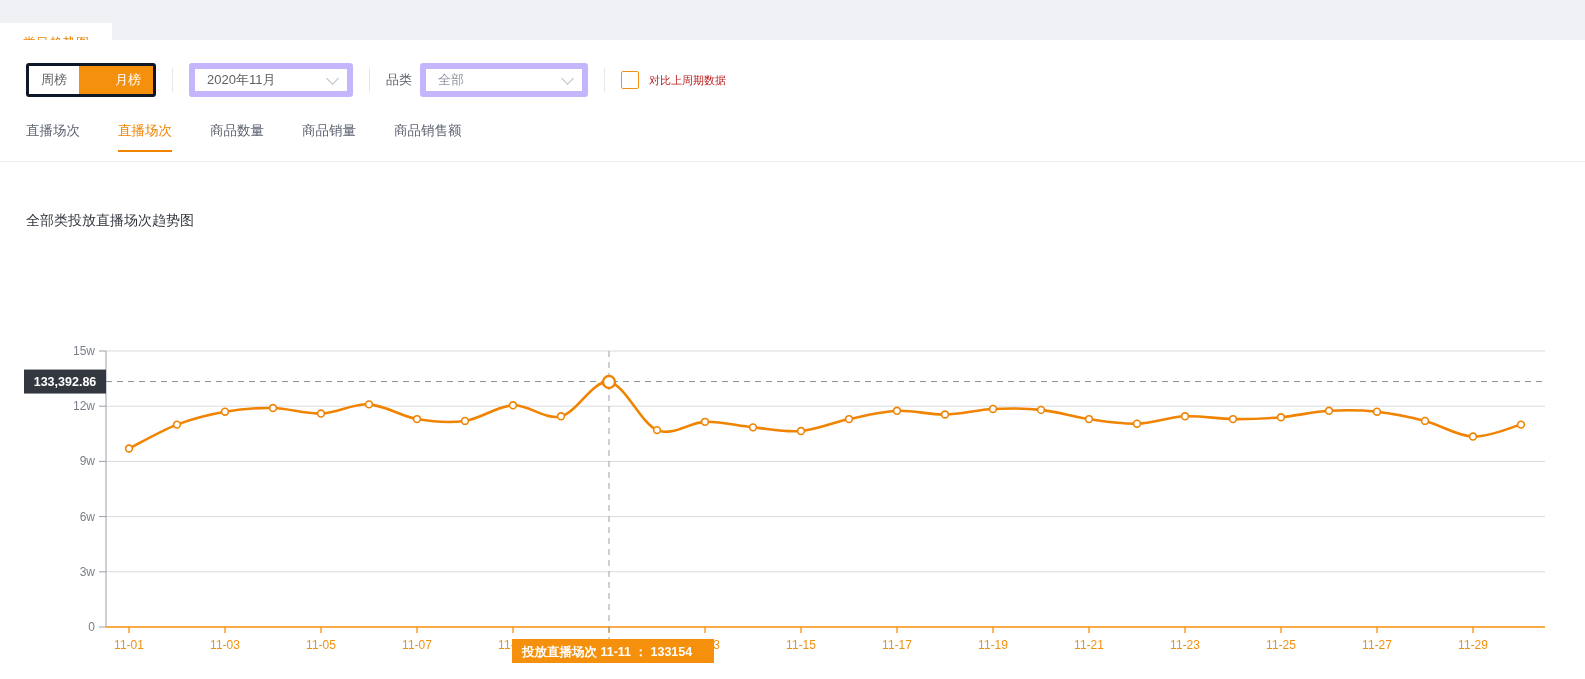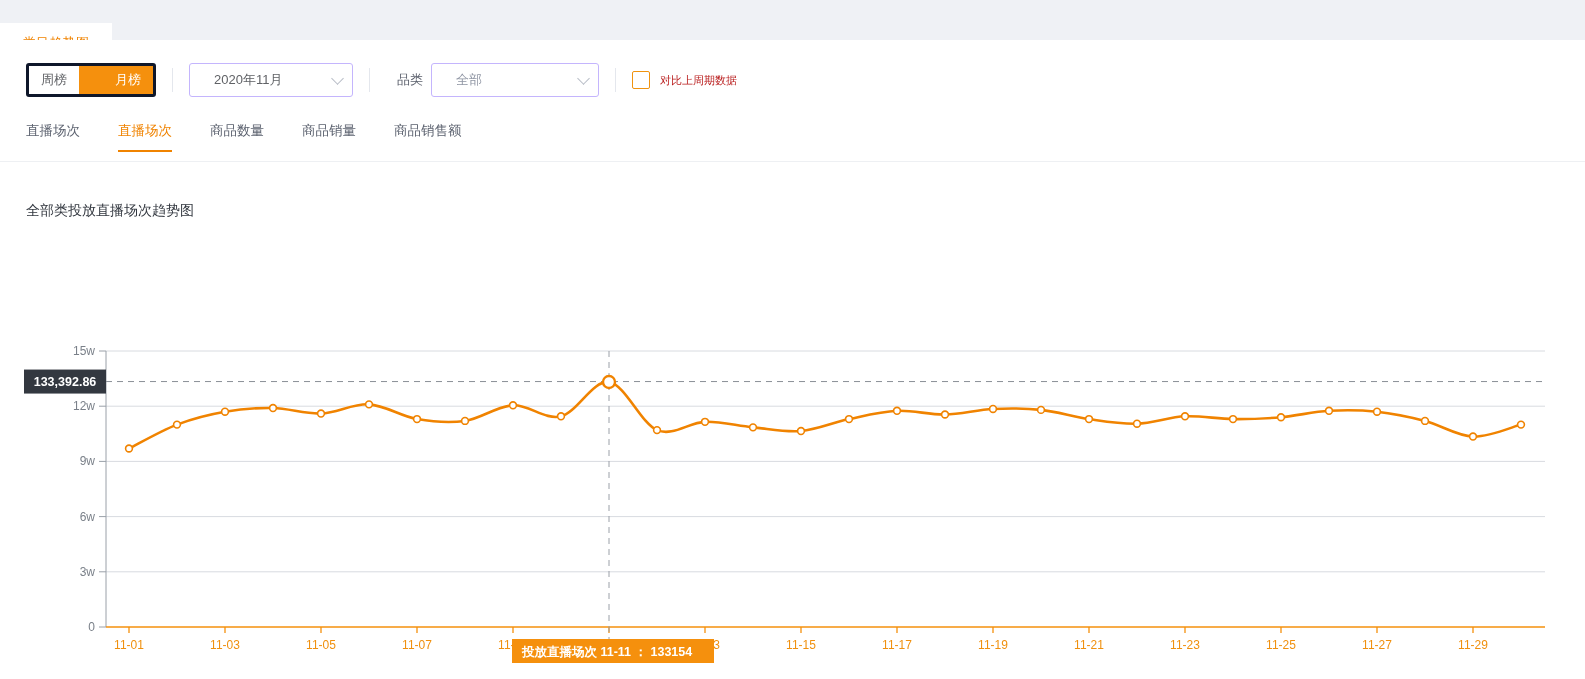--- a/index.html
+++ b/index.html
@@ -47,32 +47,32 @@
     display: flex; align-items: center; justify-content: center;
     min-width: 50px; padding: 0 12px; height: 100%;
     font-size: 13px; color: #606266; cursor: pointer;
     background: #fff; border: none;
   }
   .seg-btn.active { background: #f5900d; color: #ffffff; padding-left: 36px; }
 
   .divider { width: 1px; height: 24px; background: #e4e7ed; margin: 0 16px; }
 
   .select {
-    position: relative; height: 34px; border: 1px solid #c4b5fd;
+    position: relative; height: 34px; border: 6px solid #c4b5fd;
     border-radius: 3px; background: #fff; display: flex; align-items: center;
-    padding: 0 30px 0 24px; font-size: 13px; color: #606266; cursor: pointer;
+    padding: 0 30px 0 12px; font-size: 13px; color: #606266; cursor: pointer;
   }
   .select.date { width: 164px; }
   .select.cat  { width: 168px; color: #9096a4; }
   .caret {
     position: absolute; right: 10px; top: 50%; width: 9px; height: 9px;
     margin-top: -6px; border-right: 1.4px solid #b7bcc6;
     border-bottom: 1.4px solid #b7bcc6; transform: rotate(45deg);
   }
-  .field-label { font-size: 13px; color: #5a5f6b; margin-right: 8px; margin-left: 11px; }
+  .field-label { font-size: 13px; color: #5a5f6b; margin-right: 8px; }
 
   .checkwrap { display: flex; align-items: center; cursor: pointer; }
   .checkbox {
     width: 18px; height: 18px; border: 1.6px solid #f0930f; border-radius: 2px;
     background: #fff;
   }
   .check-label { font-size: 11px; color: #b91c1c; margin-left: 10px; }
 
   
   .metric-tabs {
@@ -88,21 +88,21 @@
     content: ""; position: absolute; left: 0; right: 0; bottom: 0;
     height: 2px; background: #f08300;
   }
   .tabs-rule {
     position: absolute; left: 0; top: 121px; width: 1585px; height: 1px;
     background: #eef0f3;
   }
 
   
   .chart-title {
-    position: absolute; left: 26px; top: 162px;
+    position: absolute; left: 26px; top: 172px;
     font-size: 14px; color: #32373f; font-family: Liberation Serif, serif;
   }
 
   
   .chart { position: absolute; left: 0; top: 230px; width: 1585px; height: 400px; }
   .chart svg { display: block; }
 
   .ytick { font-size: 12px; fill: #7a8089; text-anchor: end; }
   .xtick { font-size: 12px; fill: #f0900e; text-anchor: middle; }
 

